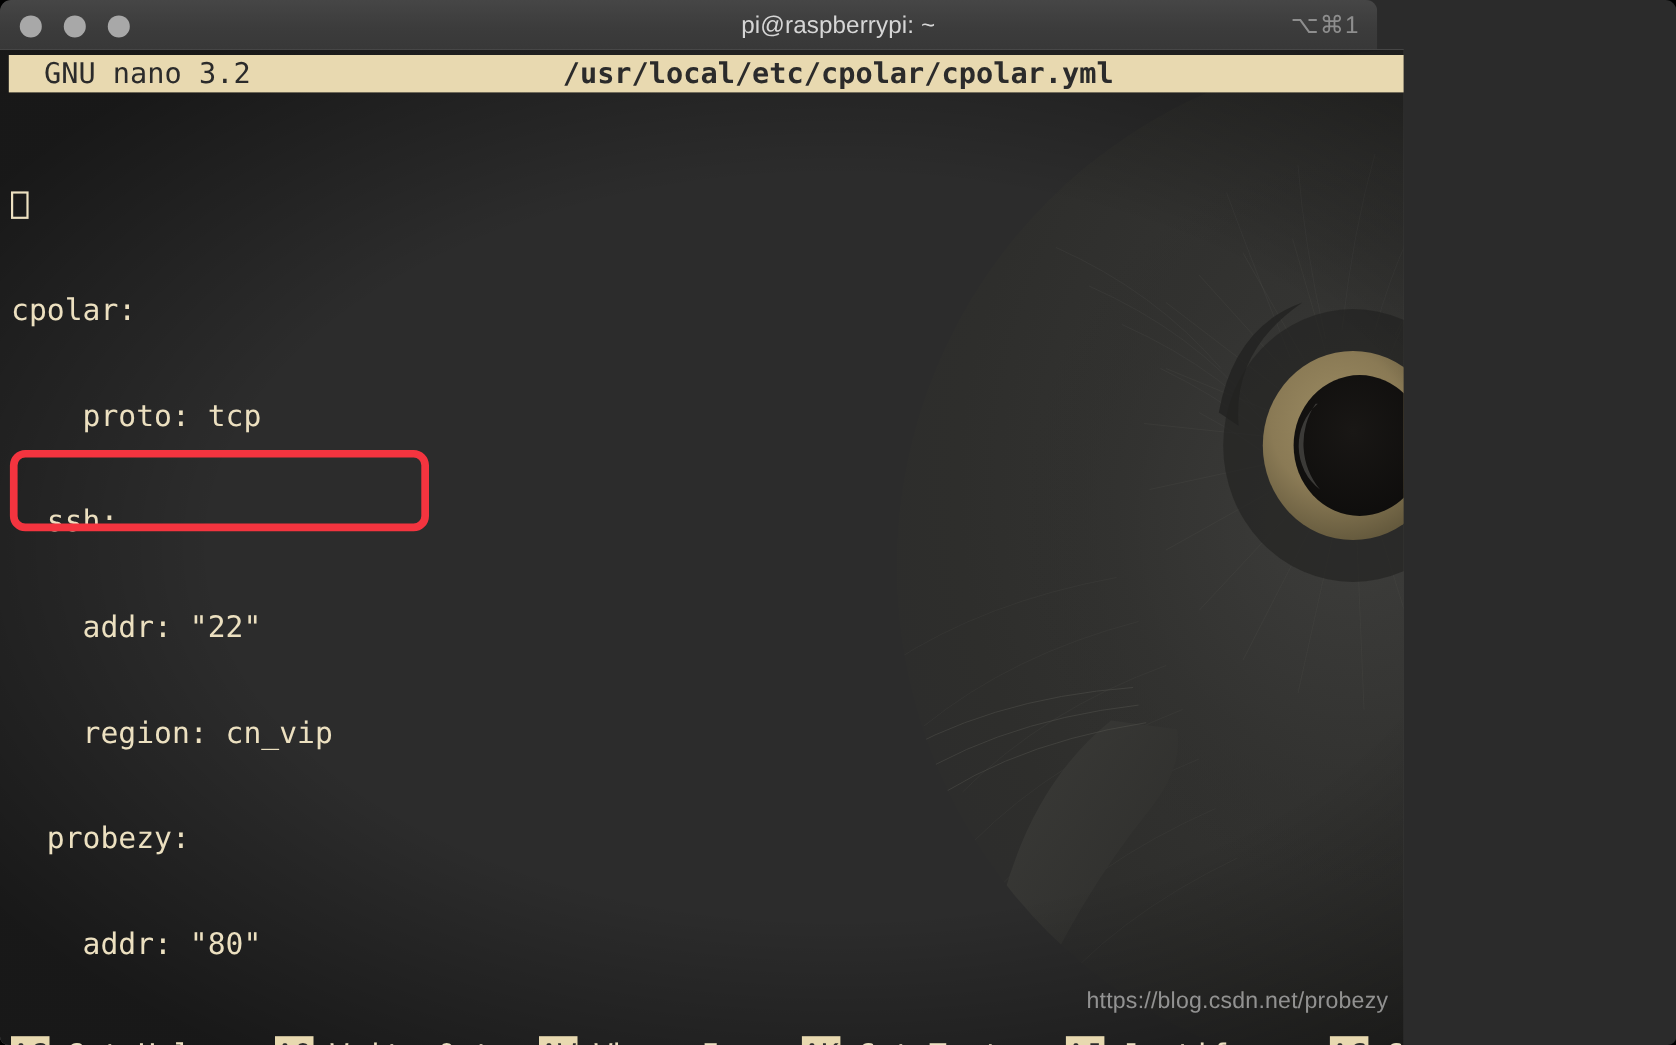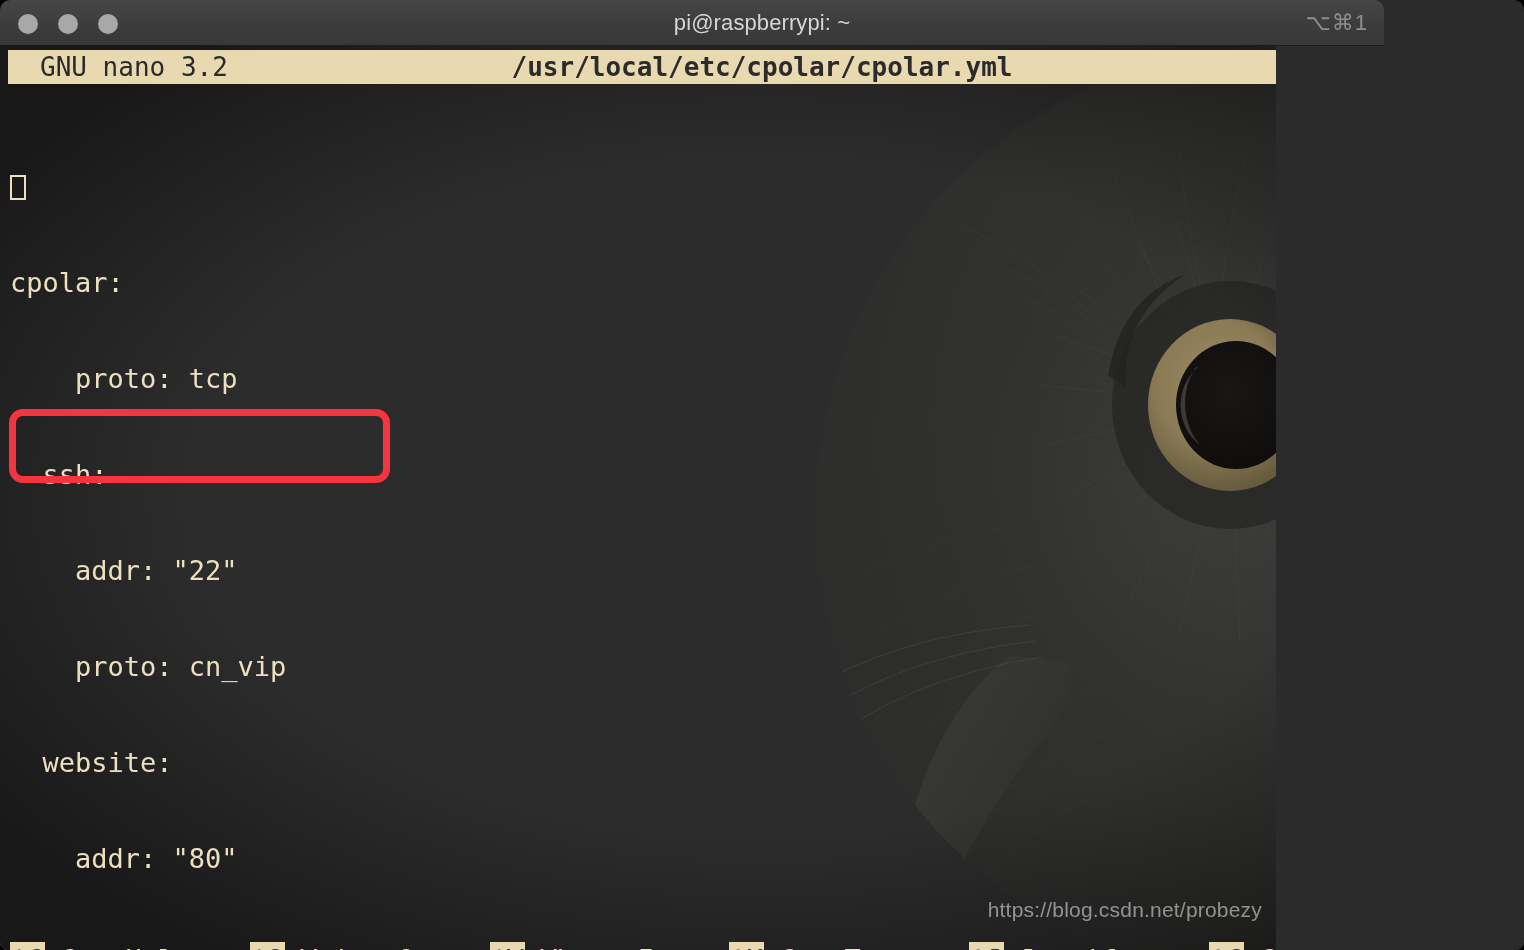--- a/index.html
+++ b/index.html
@@ -20,21 +20,21 @@
     height: 950px;
     background: #2b2b2b;
     border-radius: 10px 10px 8px 8px;
     overflow: hidden;
   }
 
   
   #titlebar {
     position: absolute;
     left: 0; top: 0;
-    width: 1384px;
+    width: 1252px;
     height: 45px;
     background: linear-gradient(to bottom, #464646 0%, #3c3c3c 55%, #383838 100%);
     border-bottom: 1px solid #1c1c1c;
     border-radius: 10px 10px 0 0;
   }
   .traffic {
     position: absolute;
     top: 14px;
     width: 20px; height: 20px;
     border-radius: 50%;
@@ -319,22 +319,22 @@
       <span id="nano-filename">/usr/local/etc/cpolar/cpolar.yml</span>
       <span id="nano-state">Modified</span>
     </div>
 
     <div id="editor">
       <div class="eline"><span class="cursor-block"></span></div>
       <div class="eline">cpolar:</div>
       <div class="eline">    proto: tcp</div>
       <div class="eline">  ssh:</div>
       <div class="eline">    addr: "22"</div>
-      <div class="eline">    proto: cn_vip</div>
-      <div class="eline">  website:</div>
+      <div class="eline">    region: cn_vip</div>
+      <div class="eline">  probezy:</div>
       <div class="eline">    addr: "80"</div>
       
       
     </div>
 
     <div id="annotation-box"></div>
 
     <div id="help-bar">
 
       <div class="help-col" style="left:10px">

